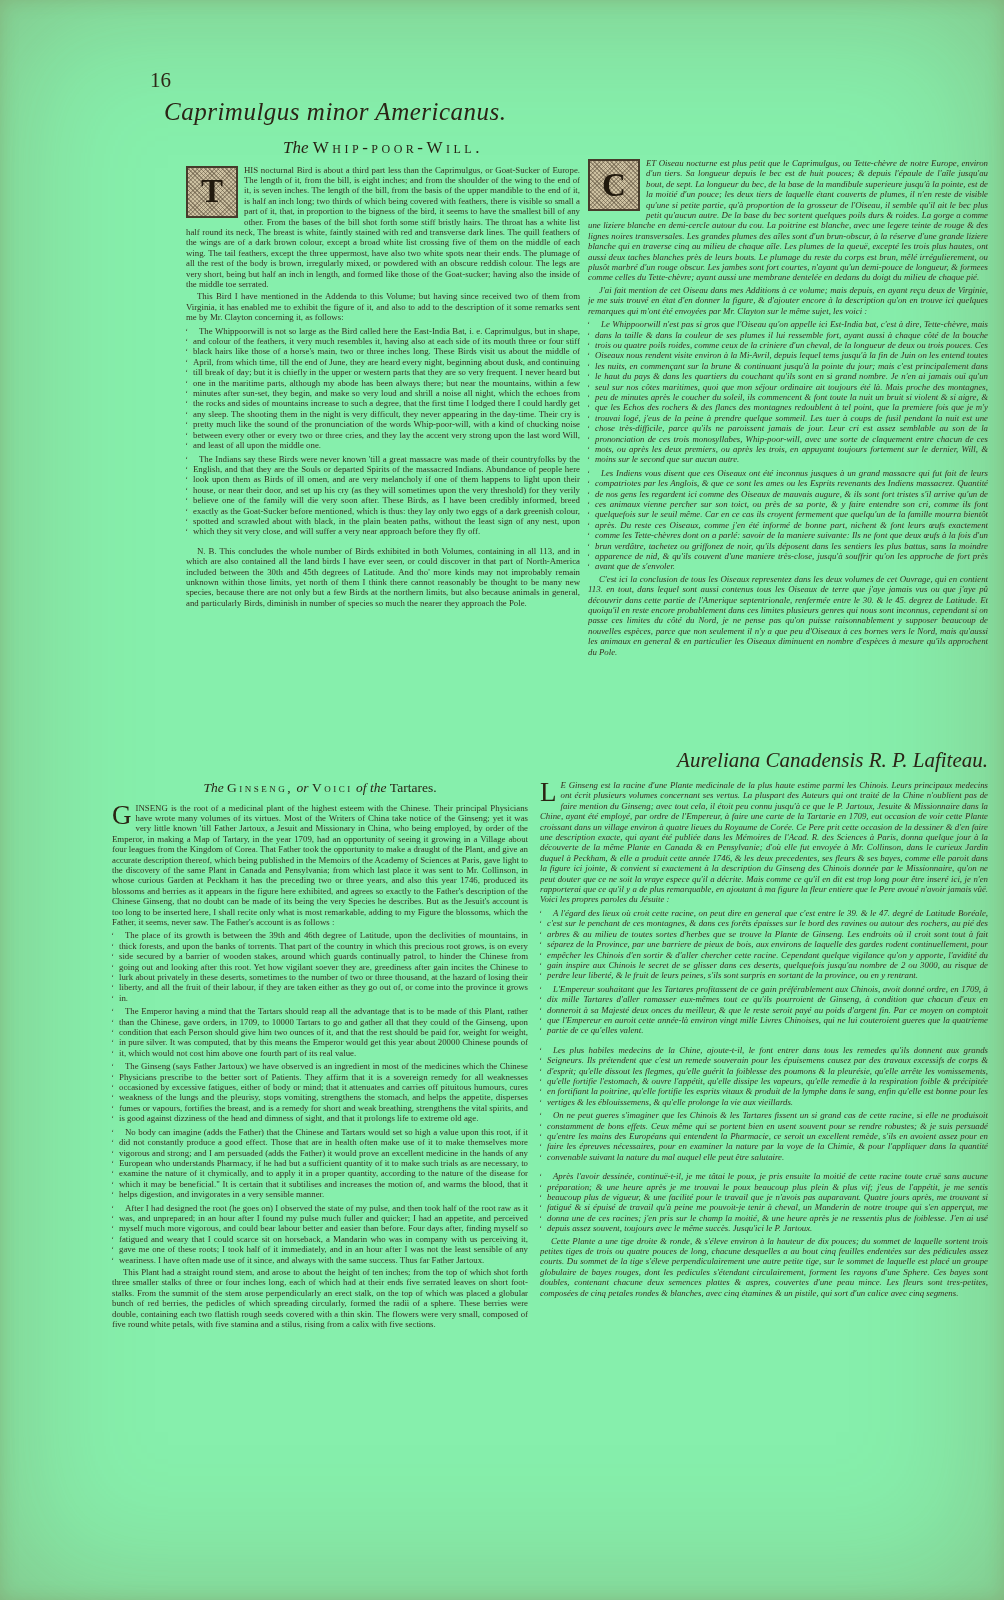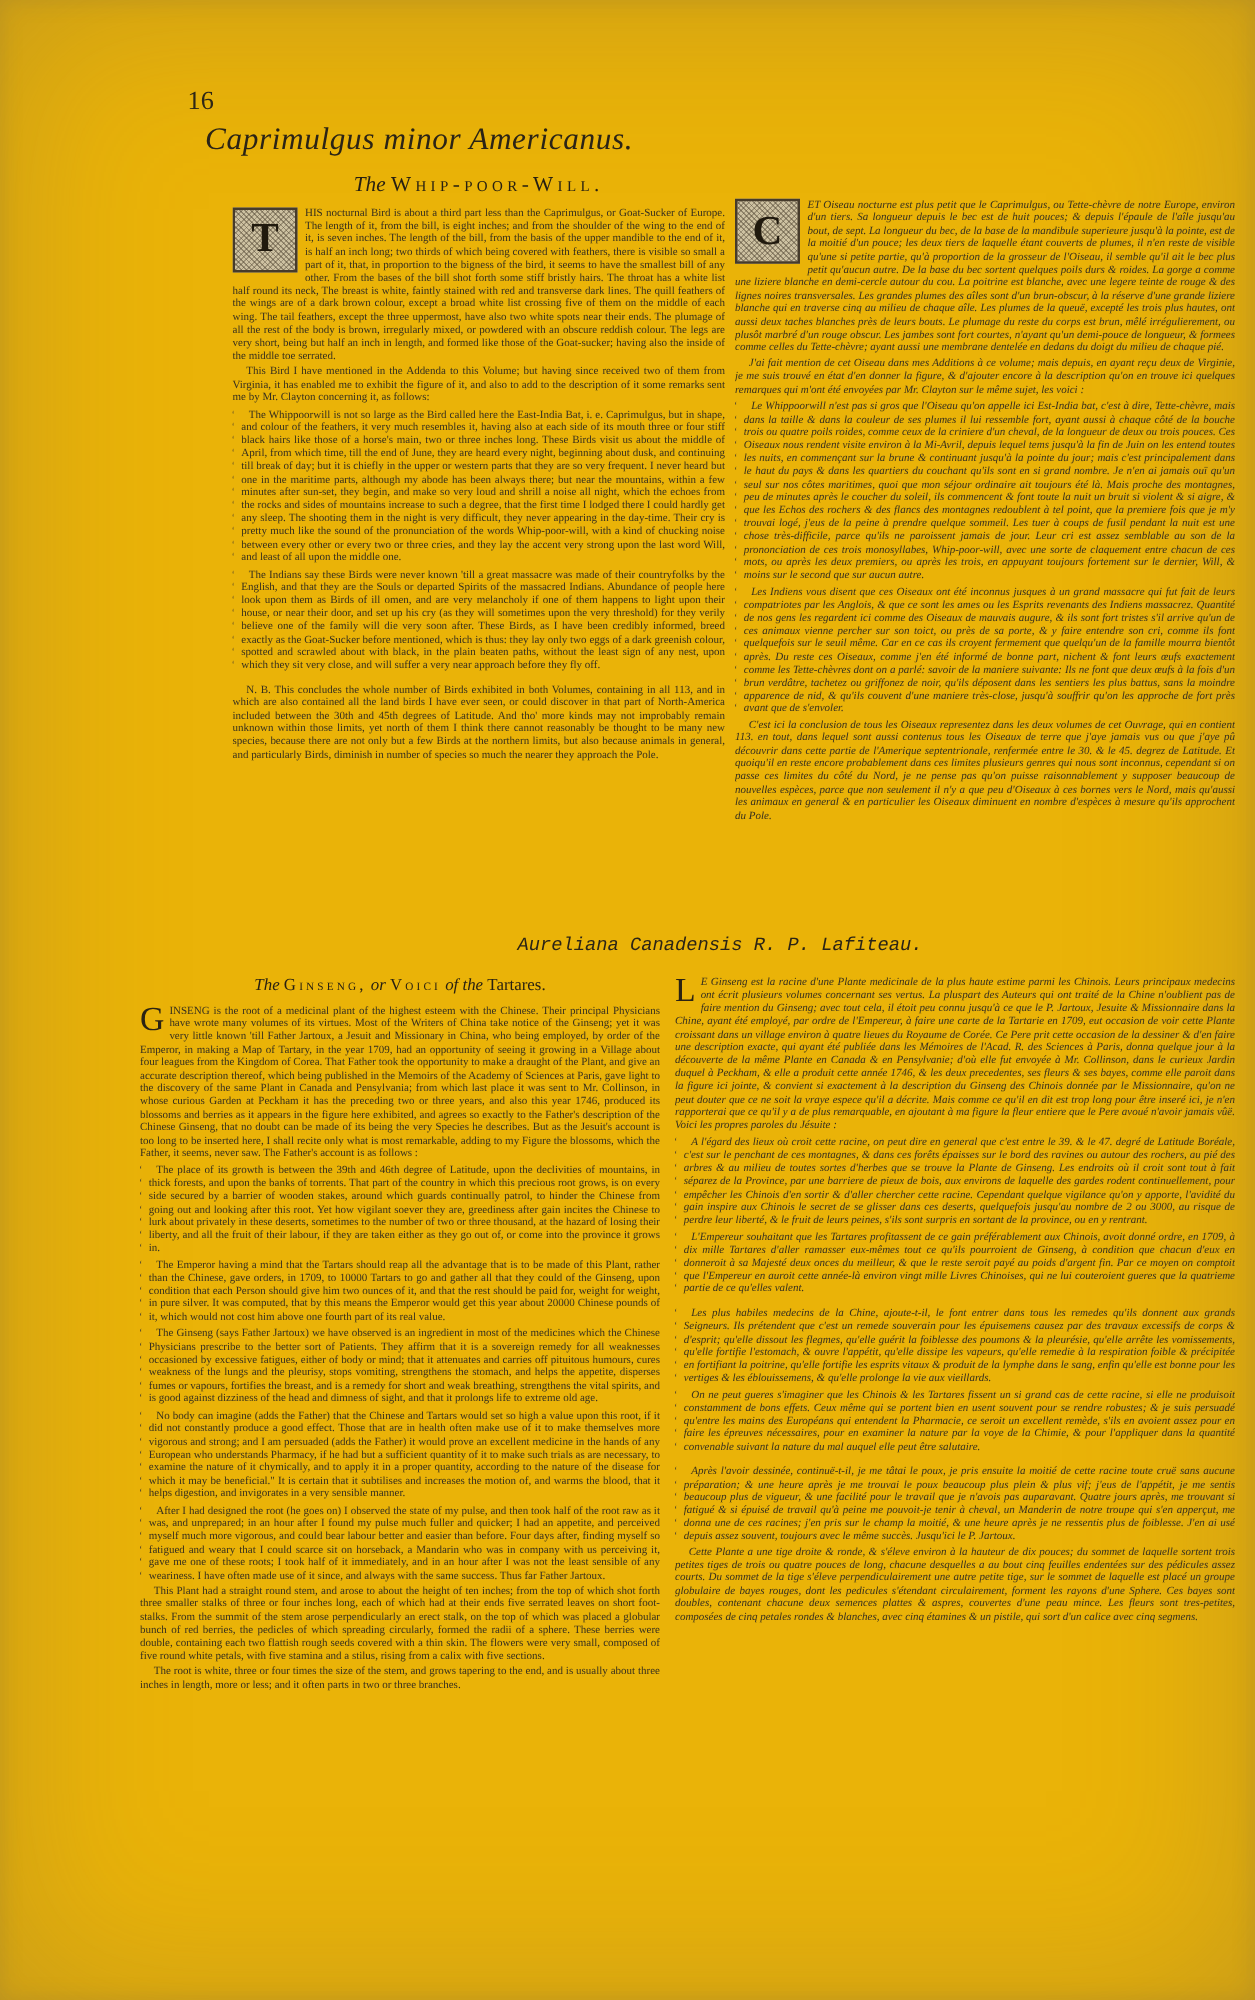--- a/index.html
+++ b/index.html
@@ -1,27 +1,27 @@
 <!DOCTYPE html>
 <html><head>
 <meta charset="utf-8">
 <style>
   html,body{margin:0;padding:0;background:#8a8070;}
   .page{
     position:relative;width:1004px;height:1600px;margin:0 auto;
-    background:#eab308;
+    background:#86efac;
     box-shadow:inset 0 0 140px rgba(125,105,65,.35), inset 0 0 18px rgba(125,105,65,.25);
     font-family:"Liberation Serif","DejaVu Serif",serif;
     color:#37301f;overflow:hidden;
   }
   .page-number{position:absolute;left:150px;top:68px;font-size:21px;color:#2e2717;}
   .main-title{position:absolute;left:164px;top:98px;width:824px;text-align:left;
     font-style:italic;font-size:25px;color:#2b2416;letter-spacing:.5px;}
-  .section2-title{position:absolute;left:164px;top:748px;width:824px;text-align:center;
-    font-style:italic;font-size:15px;color:#2b2416;font-family:Liberation Mono, monospace;}
+  .section2-title{position:absolute;left:164px;top:748px;width:824px;text-align:right;
+    font-style:italic;font-size:21px;color:#2b2416;}
   .col{position:absolute;text-align:justify;font-size:8.8px;line-height:10.4px;overflow:hidden;}
   .bird-en{left:186px;top:138px;width:394px;height:616px;}
   .bird-fr{left:588px;top:158px;width:400px;height:598px;}
   .gin-en{left:112px;top:780px;width:416px;height:600px;}
   .gin-fr{left:540px;top:780px;width:448px;height:600px;}
   .col-fr{font-style:italic;}
   .col-heading{text-align:center;margin:0 0 7px 0;line-height:1.15;color:#261f12;font-style:normal;}
   .bird-heading{font-size:17px;}
   .gin-heading{font-size:13.5px;}
   .lead-italic{font-style:italic;}
@@ -151,21 +151,20 @@
 ‘
 ‘
 ‘</div></div>
         <div class="para quoted">After I had designed the root (he goes on) I observed the state of my pulse, and then took half of the root raw as it was, and unprepared; in an hour after I found my pulse much fuller and quicker; I had an appetite, and perceived myself much more vigorous, and could bear labour better and easier than before. Four days after, finding myself so fatigued and weary that I could scarce sit on horseback, a Mandarin who was in company with us perceiving it, gave me one of these roots; I took half of it immediately, and in an hour after I was not the least sensible of any weariness. I have often made use of it since, and always with the same success. Thus far Father Jartoux.<div class="qgutter">‘
 ‘
 ‘
 ‘
 ‘
 ‘</div></div>
         <div class="para indent">This Plant had a straight round stem, and arose to about the height of ten inches; from the top of which shot forth three smaller stalks of three or four inches long, each of which had at their ends five serrated leaves on short foot-stalks. From the summit of the stem arose perpendicularly an erect stalk, on the top of which was placed a globular bunch of red berries, the pedicles of which spreading circularly, formed the radii of a sphere. These berries were double, containing each two flattish rough seeds covered with a thin skin. The flowers were very small, composed of five round white petals, with five stamina and a stilus, rising from a calix with five sections.</div>
-        <div class="para indent">The root is white, three or four times the size of the stem, and grows tapering to the end, and is usually about three inches in length, more or less; and it often parts in two or three branches.</div>
       </div>
   </div>
 
   <div class="col col-fr gin-fr">
     <div>
         <div class="para"><span class="plain-cap">L</span>E Ginseng est la racine d'une Plante medicinale de la plus haute estime parmi les Chinois. Leurs principaux medecins ont écrit plusieurs volumes concernant ses vertus. La pluspart des Auteurs qui ont traité de la Chine n'oublient pas de faire mention du Ginseng; avec tout cela, il étoit peu connu jusqu'à ce que le P. Jartoux, Jesuite &amp; Missionnaire dans la Chine, ayant été employé, par ordre de l'Empereur, à faire une carte de la Tartarie en 1709, eut occasion de voir cette Plante croissant dans un village environ à quatre lieues du Royaume de Corée. Ce Pere prit cette occasion de la dessiner &amp; d'en faire une description exacte, qui ayant été publiée dans les Mémoires de l'Acad. R. des Sciences à Paris, donna quelque jour à la découverte de la même Plante en Canada &amp; en Pensylvanie; d'où elle fut envoyée à Mr. Collinson, dans le curieux Jardin duquel à Peckham, &amp; elle a produit cette année 1746, &amp; les deux precedentes, ses fleurs &amp; ses bayes, comme elle paroit dans la figure ici jointe, &amp; convient si exactement à la description du Ginseng des Chinois donnée par le Missionnaire, qu'on ne peut douter que ce ne soit la vraye espece qu'il a décrite. Mais comme ce qu'il en dit est trop long pour être inseré ici, je n'en rapporterai que ce qu'il y a de plus remarquable, en ajoutant à ma figure la fleur entiere que le Pere avoué n'avoir jamais vûë. Voici les propres paroles du Jésuite :</div>
         <div class="para quoted">A l'égard des lieux où croit cette racine, on peut dire en general que c'est entre le 39. &amp; le 47. degré de Latitude Boréale, c'est sur le penchant de ces montagnes, &amp; dans ces forêts épaisses sur le bord des ravines ou autour des rochers, au pié des arbres &amp; au milieu de toutes sortes d'herbes que se trouve la Plante de Ginseng. Les endroits où il croit sont tout à fait séparez de la Province, par une barriere de pieux de bois, aux environs de laquelle des gardes rodent continuellement, pour empêcher les Chinois d'en sortir &amp; d'aller chercher cette racine. Cependant quelque vigilance qu'on y apporte, l'avidité du gain inspire aux Chinois le secret de se glisser dans ces deserts, quelquefois jusqu'au nombre de 2 ou 3000, au risque de perdre leur liberté, &amp; le fruit de leurs peines, s'ils sont surpris en sortant de la province, ou en y rentrant.<div class="qgutter">‘
 ‘
 ‘
 ‘

